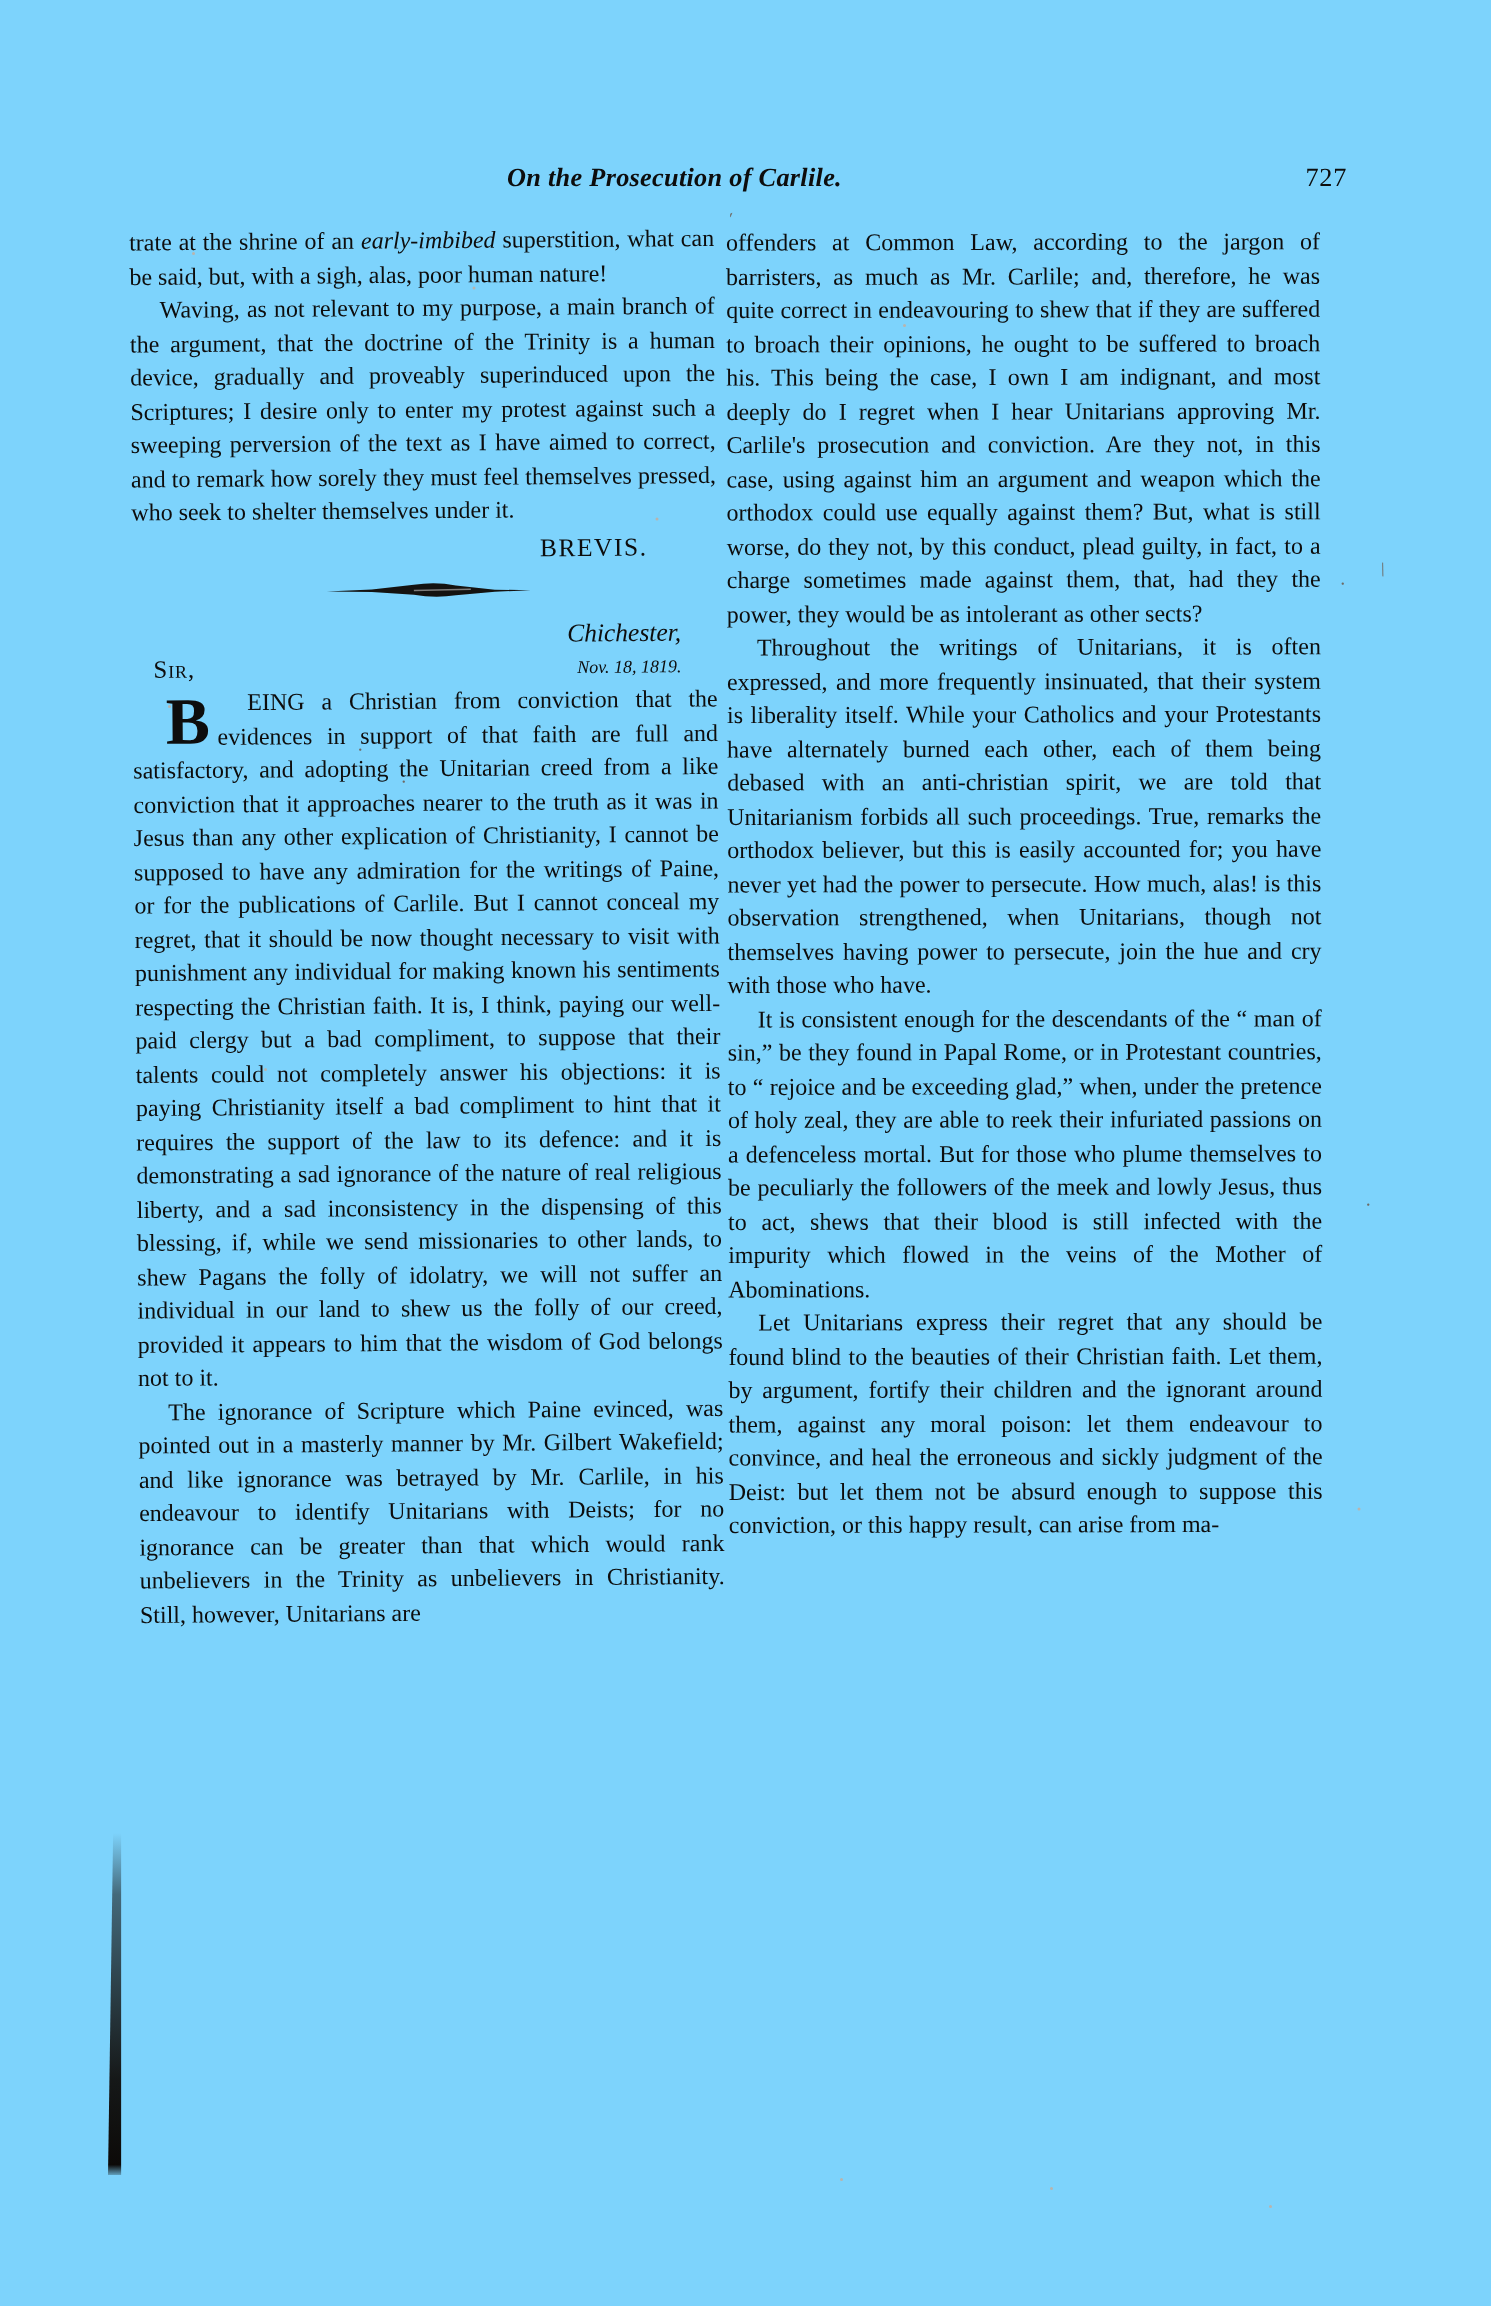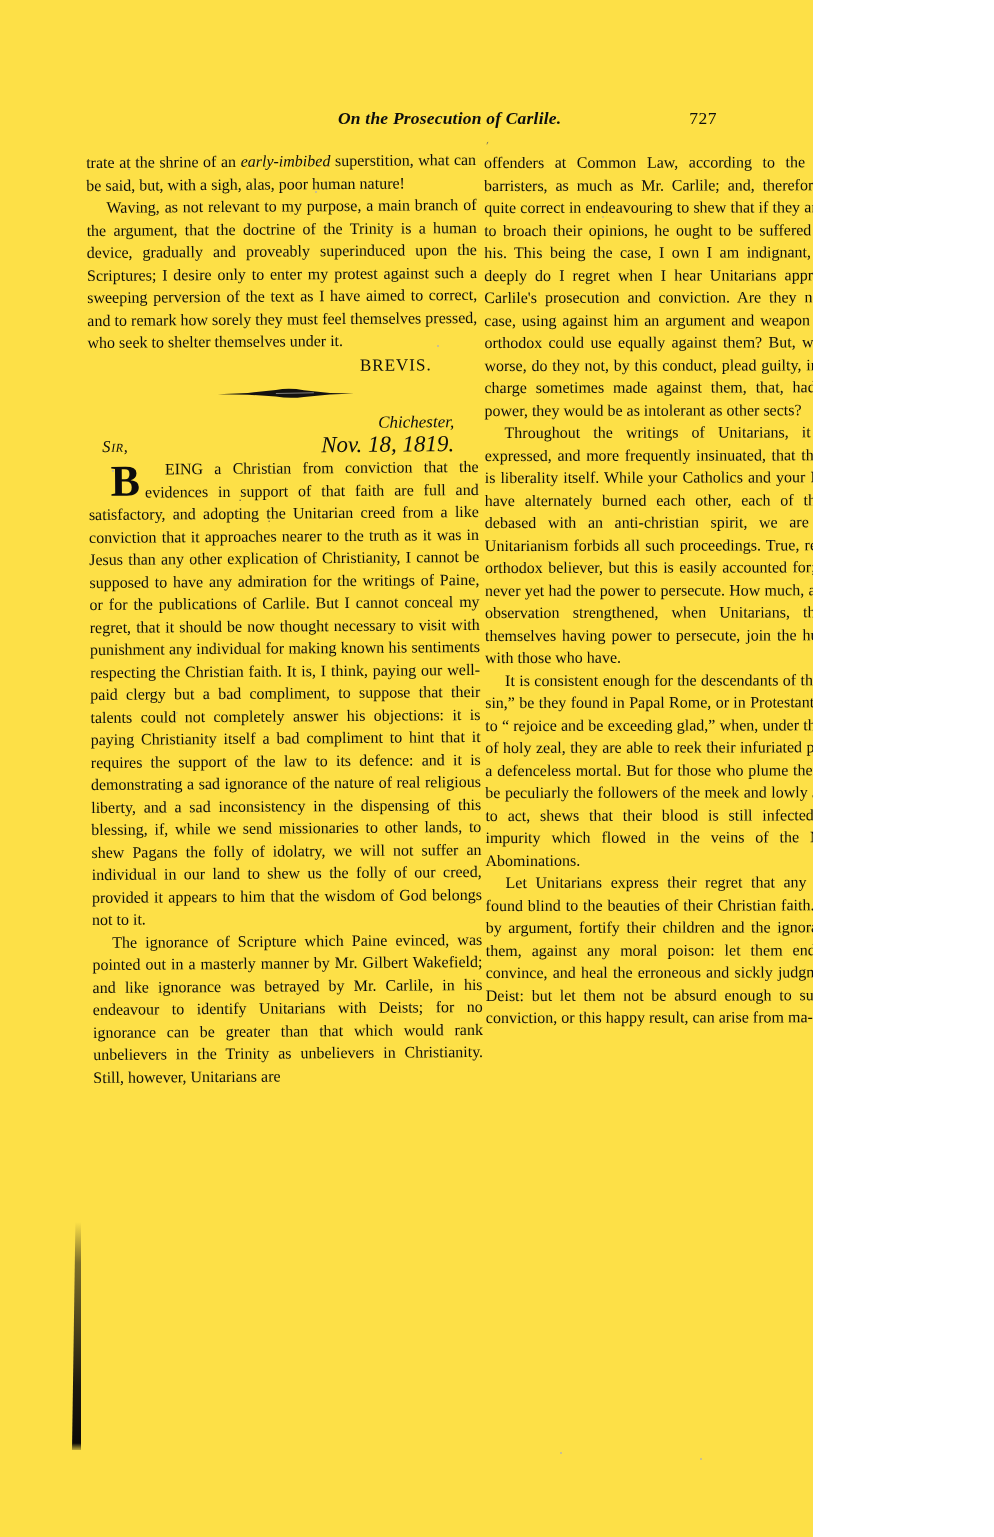--- a/index.html
+++ b/index.html
@@ -3,23 +3,23 @@
 <meta charset="utf-8">
 <title>On the Prosecution of Carlile — p. 727</title>
 <style>
   html, body {
     margin: 0;
     padding: 0;
     background: #ffffff;
   }
   .page {
     position: relative;
-    width: 813px;
+    width: 994px;
     height: 1537px;
-    background: #fde047;
+    background: #7dd3fc;
     overflow: hidden;
     font-family: "Liberation Serif", "DejaVu Serif", serif;
     color: #0d0d0d;
   }
 
   
   .running-head {
     position: absolute;
     top: 108px;
     left: 96px;
@@ -112,28 +112,27 @@
     height: 23px;
     text-indent: 0;
   }
   .salutation {
     position: absolute;
     left: 14px;
     top: 0;
     font-variant: small-caps;
     font-size: 16.5px;
     letter-spacing: 0.6px;
+  }
+  .dateline-2 {
+    position: absolute;
+    right: 24px;
+    top: 0;
     font-style: italic;
-  }
-  .dateline-2 {
-    position: absolute;
-    right: 24px;
-    top: 0;
-    font-style: italic;
-    font-size: 23px;
+    font-size: 12px;
     white-space: nowrap;
   }
 
   
   .dropcap-para {
     text-indent: 0;
     margin: 0;
   }
   .dropcap-para::first-letter {
     float: left;

